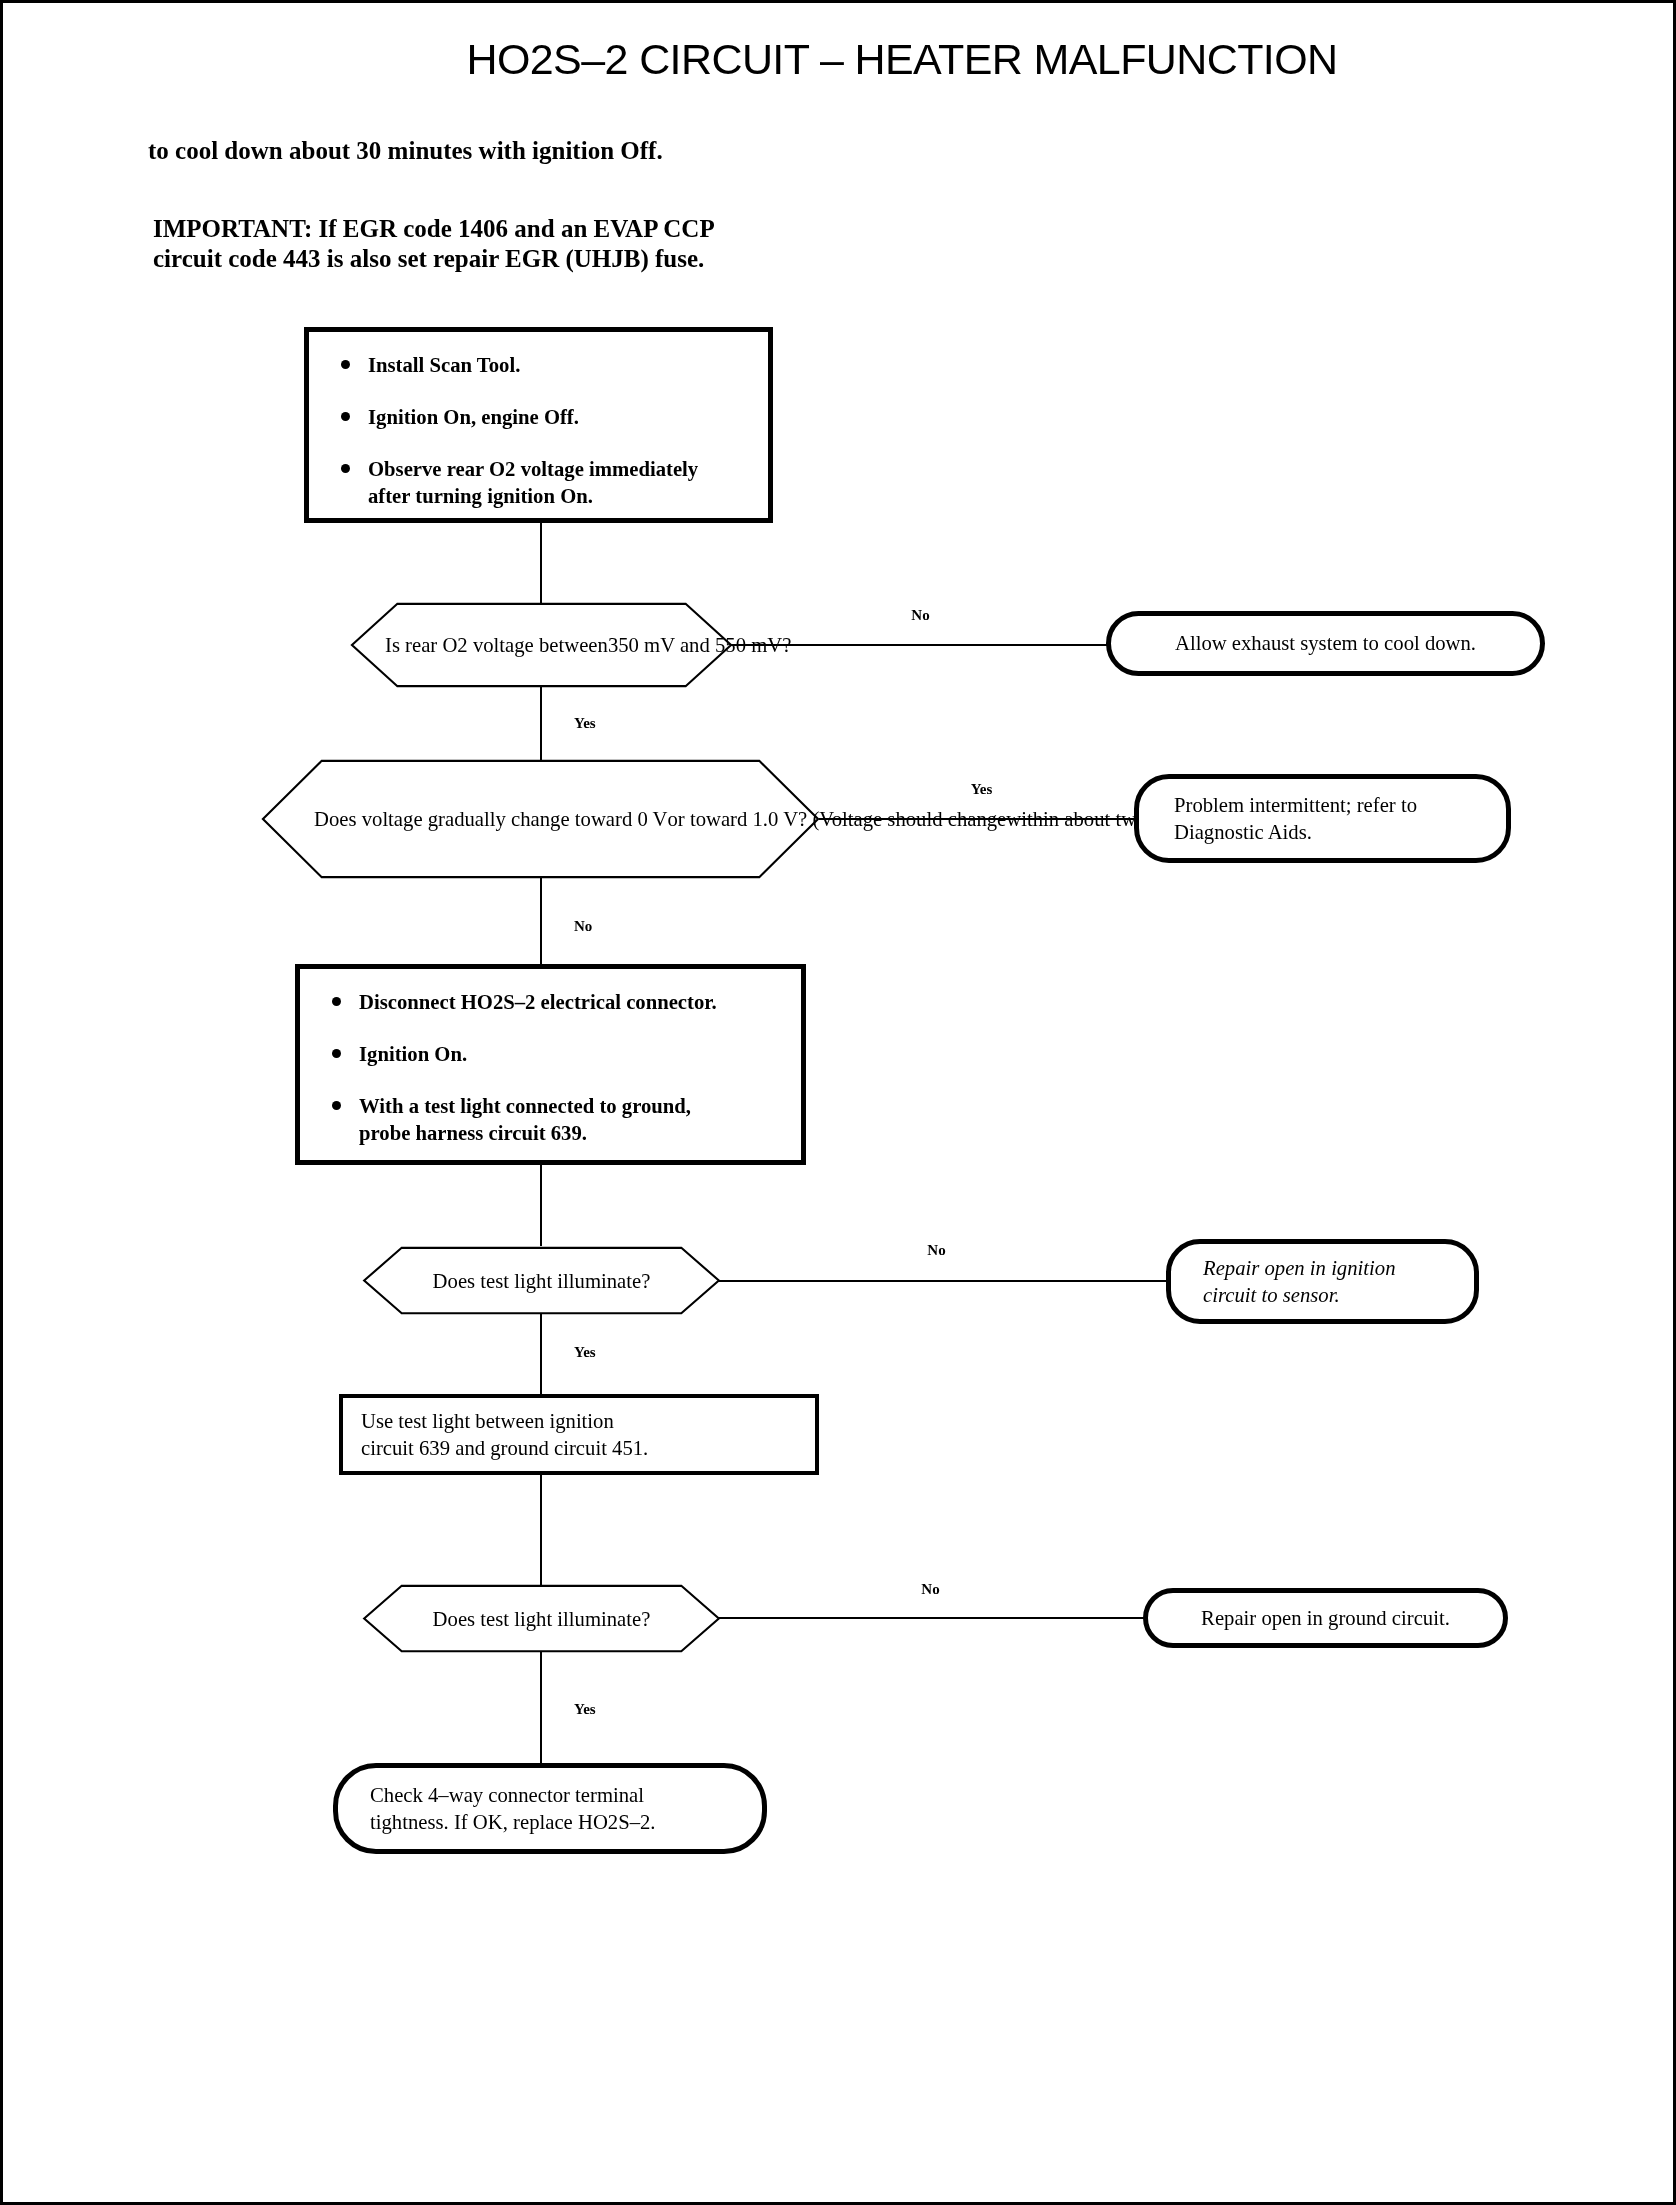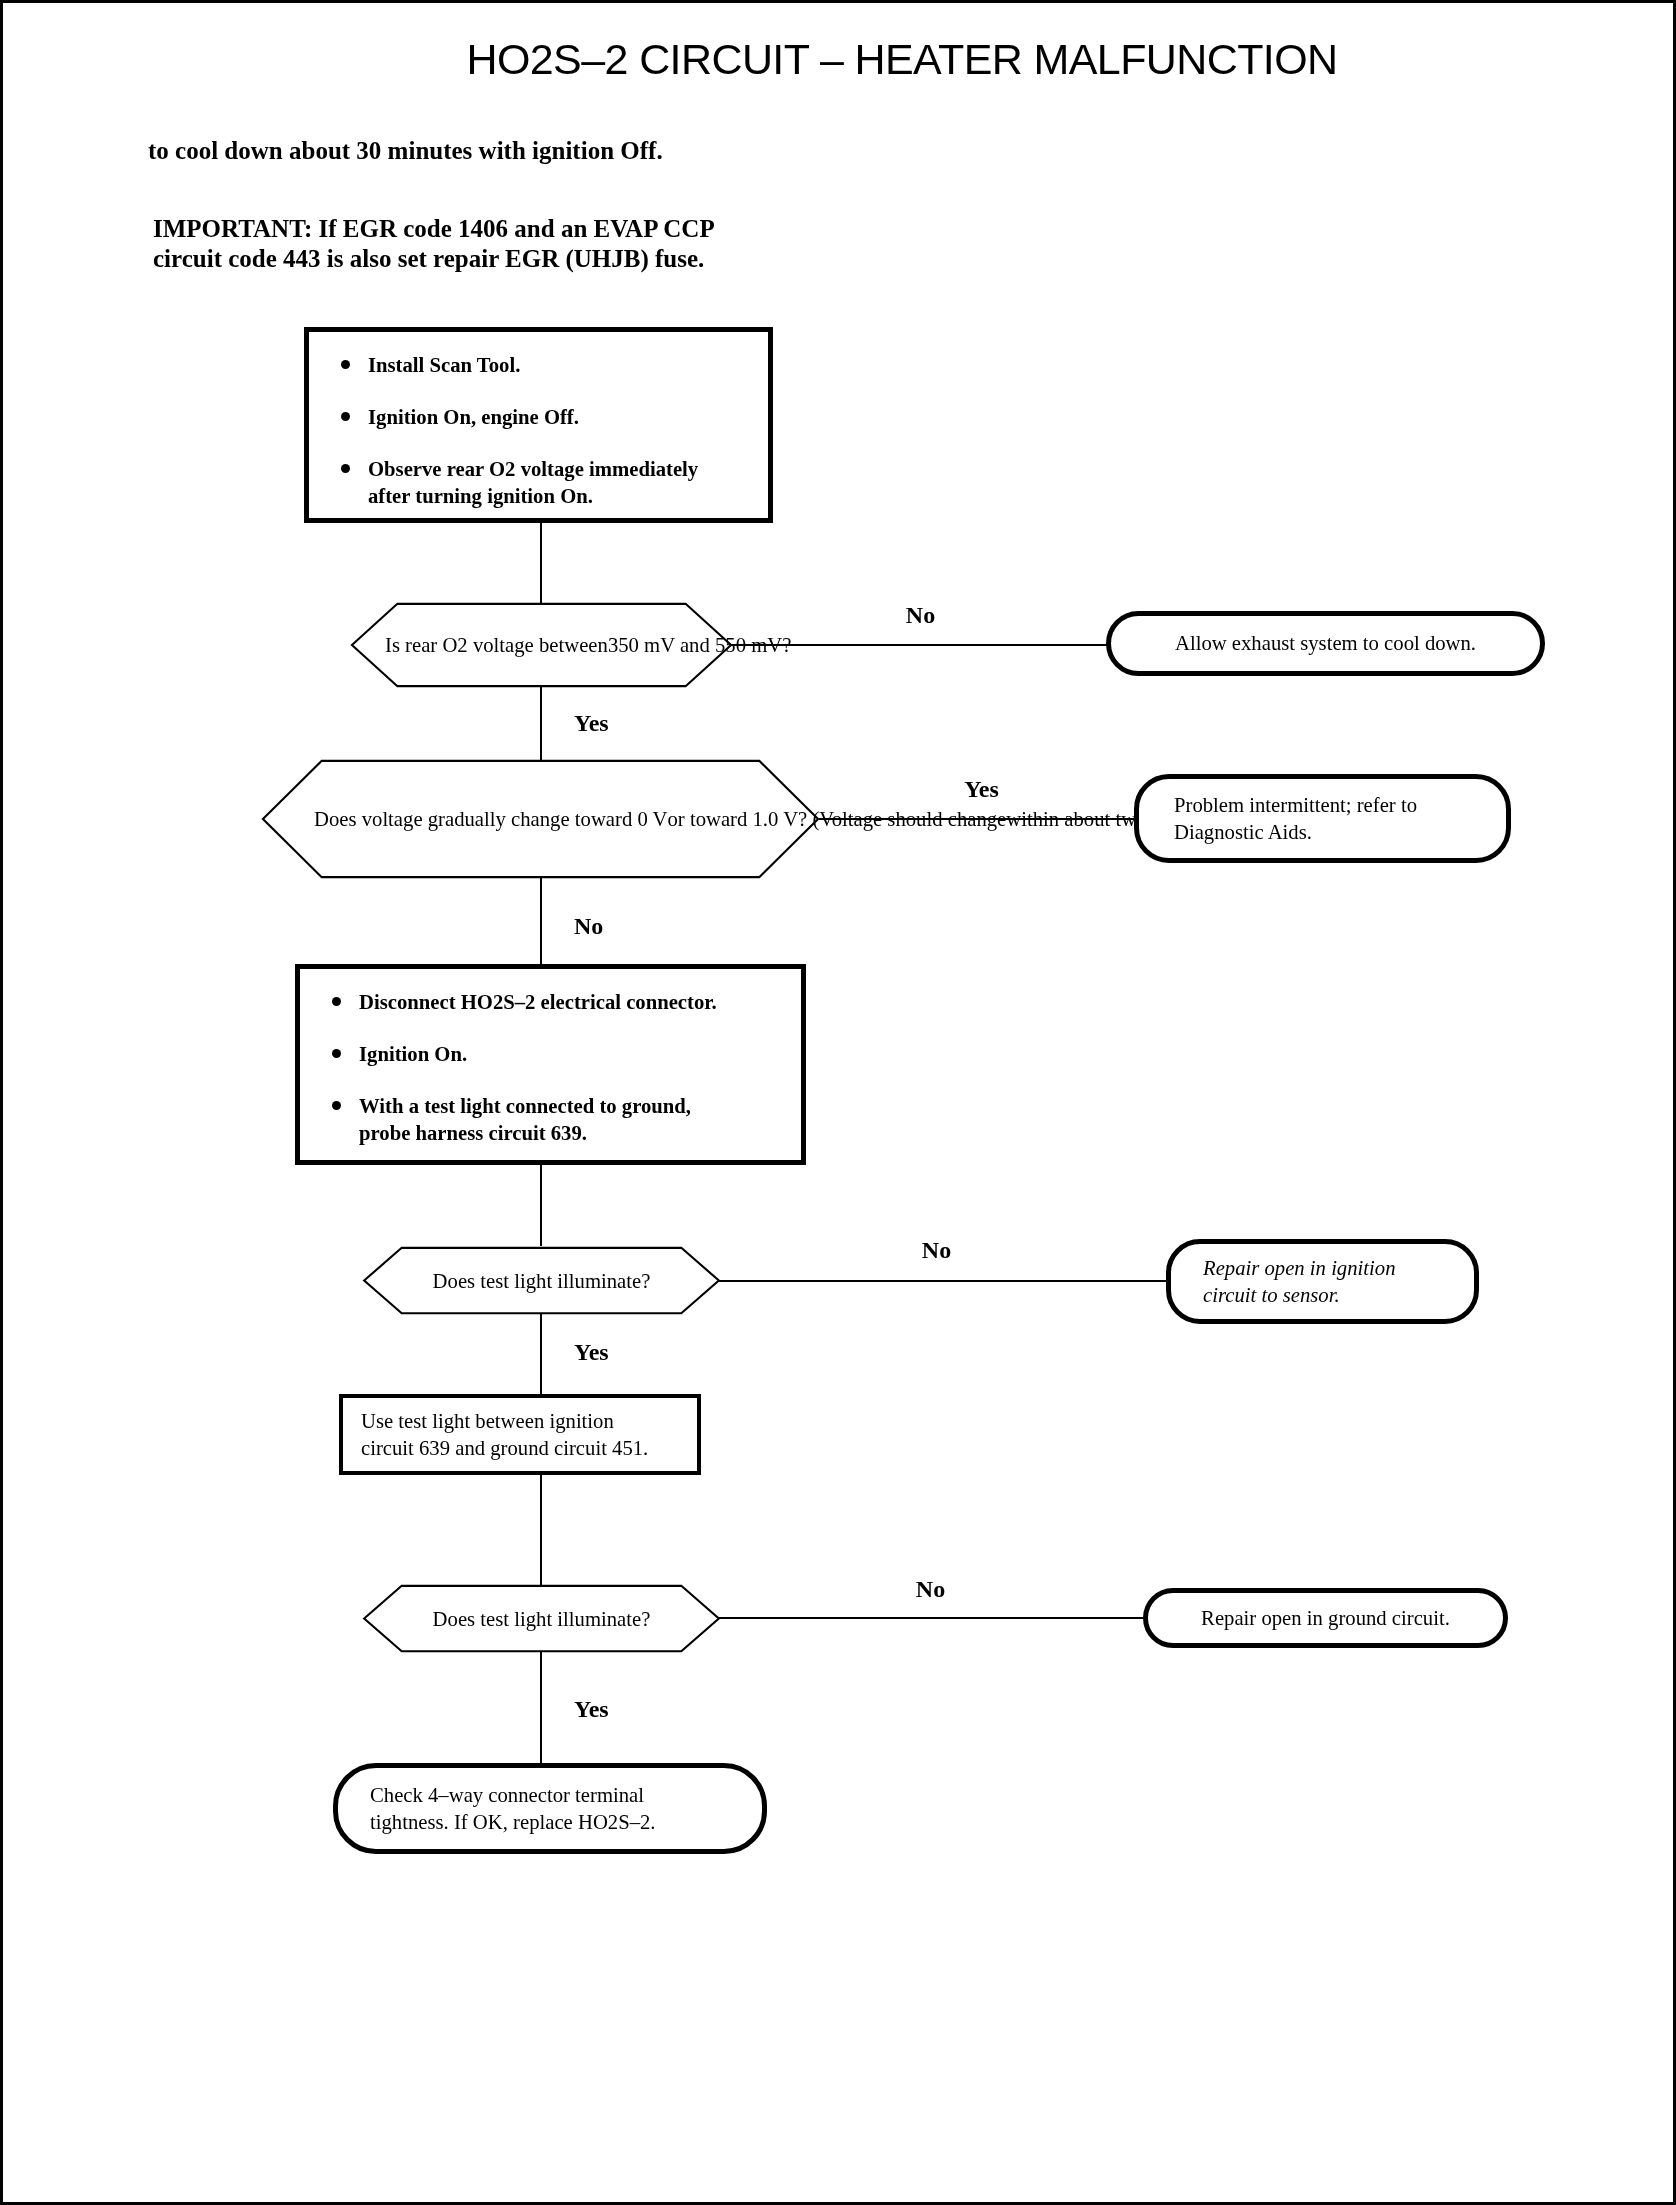--- a/index.html
+++ b/index.html
@@ -25,21 +25,21 @@
   .hextext{position:absolute;inset:0;display:flex;align-items:center;font-size:20.7px;line-height:26px;}
   .hextext div{white-space:nowrap;}
   .hextext.centered{justify-content:center;}
   .roundbox{border:5.5px solid #000;background:#fff;display:flex;align-items:center;font-size:20.7px;line-height:27px;}
   .roundbox.centered{justify-content:center;text-align:center;}
   .roundbox div{white-space:nowrap;}
   .rectbox{border:4.9px solid #000;background:#fff;display:flex;align-items:center;font-size:20.7px;line-height:27px;}
   .rectbox div{white-space:nowrap;}
   .vline{width:1.8px;background:#000;}
   .hline{height:1.8px;background:#000;}
-  .lbl{font-size:24px;font-weight:bold;line-height:24px;}
+  .lbl{font-size:15px;font-weight:bold;line-height:24px;}
   .lbl.c{text-align:center;}
 </style>
 </head>
 <body>
 
 <div class="frame"></div>
 
 <div class="abs title" style="left:425px;top:35px;width:954px;">HO2S–2 CIRCUIT – HEATER MALFUNCTION</div>
 
 <div class="abs note" style="left:148px;top:136px;">
@@ -160,21 +160,21 @@
 <div class="abs roundbox" style="left:1166px;top:1239px;width:313px;height:85px;border-radius:34px;padding-left:32px;font-style:italic;">
   <div>
       <div>Repair open in ignition</div>
       <div>circuit to sensor.</div>
     </div>
 </div>
 
 <div class="abs vline" style="left:540px;top:1314px;height:81px;"></div>
 <div class="abs lbl" style="left:574px;top:1340px;">Yes</div>
 
-<div class="abs rectbox" style="left:339px;top:1394px;width:362px;height:81px;padding-left:18px;">
+<div class="abs rectbox" style="left:339px;top:1394px;width:480px;height:81px;padding-left:18px;">
   <div>
       <div>Use test light between ignition</div>
       <div>circuit 639 and ground circuit 451.</div>
     </div>
 </div>
 
 <div class="abs vline" style="left:540px;top:1475px;height:111px;"></div>
 
 <div class="abs hex" style="left:362px;top:1584px;width:359px;height:69px;">
   <svg width="359" height="69" viewBox="0 0 590 114">

